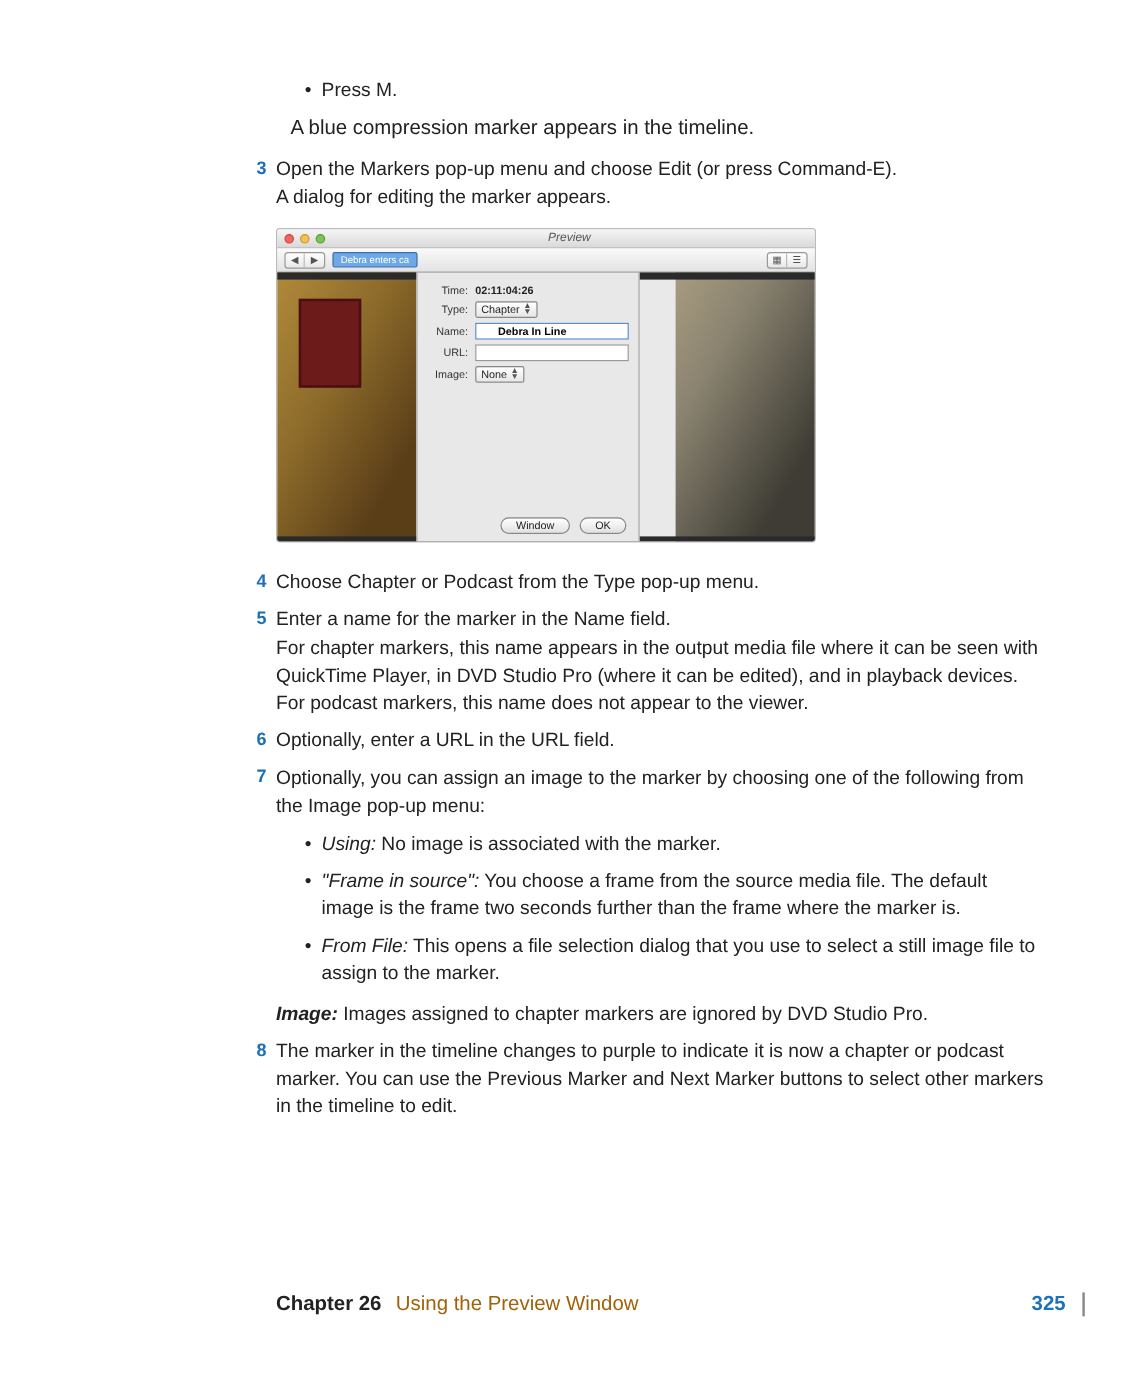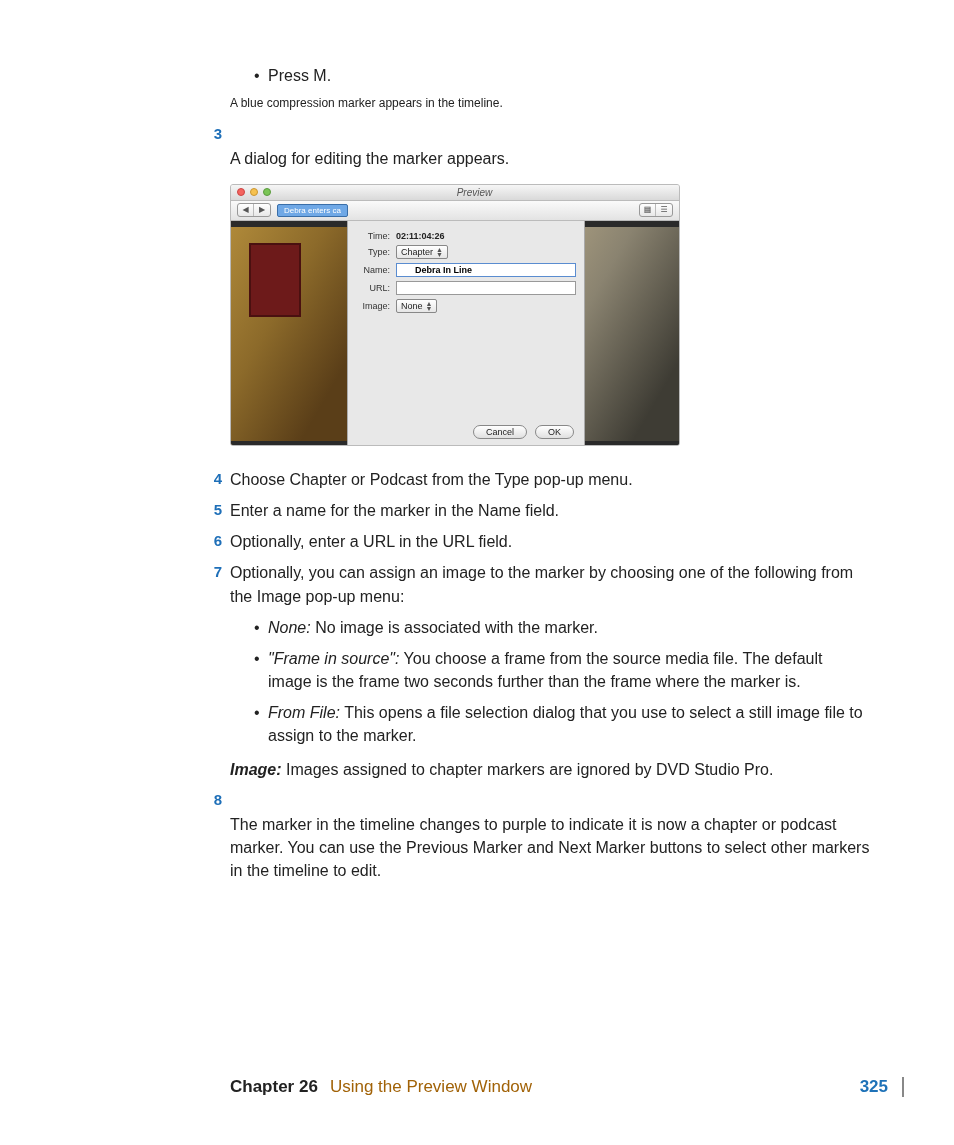--- a/index.html
+++ b/index.html
@@ -12,26 +12,26 @@
   .page {
     width: 954px;
     min-height: 1145px;
     position: relative;
     padding: 60px 60px 30px 230px;
   }
   .content { width: 640px; }
   .bullet-row { display: flex; margin: 4px 0 8px 24px; font-size: 16px; line-height: 1.45; }
   .bullet-row .dot { width: 14px; flex: 0 0 14px; }
   .bullet-row .txt { flex: 1; }
-  .para { font-size: 12px; line-height: 1.45; margin: 4px 0 10px 0; }
+  .para { font-size: 17px; line-height: 1.45; margin: 4px 0 10px 12px; }
   .step { display: flex; margin: 8px 0 6px 0; }
   .step .num { width: 24px; flex: 0 0 24px; margin-left: -24px; color: #1e6fb8; font-weight: 700; font-size: 15px; text-align: right; padding-right: 8px; line-height: 1.45; }
   .step .body { flex: 1; }
   .step .lead { font-size: 16px; line-height: 1.45; }
-  .step .sub { font-size: 16px; line-height: 1.45; margin-top: 24px; }
+  .step .sub { font-size: 16px; line-height: 1.45; margin-top: 0; }
   .sub-bullets { margin: 8px 0 0 24px; }
   .sub-bullets .bullet-row { margin-left: 0; }
   .term { font-style: italic; }
   .note-lbl { font-style: italic; font-weight: 700; }
   .note-row { font-size: 16px; line-height: 1.45; margin-top: 10px; }
   
   .fig {
     width: 450px; height: 262px; margin: 14px auto 22px 0;
     border: 1px solid #bbb; border-radius: 3px; overflow: hidden;
     background: #e9e9e9;
@@ -59,21 +59,21 @@
   .pin { background: #6fa8e6; color: #fff; font-size: 8px; padding: 1px 6px; border-radius: 2px; border: 1px solid #3a6ea8; }
   .tool-spacer { flex: 1; }
   .fig .stage { position: relative; height: 226px; }
   .stage-bg-left, .stage-bg-right { position: absolute; top: 0; bottom: 0; }
   .stage-bg-left { left: 0; width: 116px; background: linear-gradient(120deg,#b08a3a 0%, #8c6a2a 40%, #5a3e18 80%); }
   .stage-bg-right { right: 0; width: 116px; background: linear-gradient(120deg,#a89c80 0%, #8a8370 30%, #3e3c34 80%); }
   .stage-bg-left::after { content:""; position:absolute; left:18px; top:22px; width:48px; height:70px; background:#6d1a1a; border:2px solid #4a1010; }
   .stage-strip-top { position:absolute; top:0; left:0; right:0; height:6px; background:#2a2a2a; }
   .stage-strip-bot { position:absolute; bottom:0; left:0; right:0; height:6px; background:#2a2a2a; }
   .dialog {
-    position: absolute; left: 116px; top: 0; bottom: 0; width: 238px;
+    position: absolute; left: 116px; top: 0; bottom: 0; width: 186px;
     background: #e8e8e8; border-left: 1px solid #aaa; border-right: 1px solid #aaa;
     padding: 6px 8px;
   }
   .dlg-row { display: flex; align-items: center; gap: 6px; margin: 4px 0; }
   .dlg-row .lbl { width: 34px; text-align: right; font-size: 9px; color: #333; }
   .dlg-val { font-size: 9px; font-weight: 700; color: #222; }
   .dlg-select { flex: 0 0 auto; display: flex; align-items: center; border: 1px solid #888; border-radius: 2px; background: linear-gradient(#fff,#e6e6e6); padding: 0 4px; height: 14px; font-size: 9px; gap: 3px; }
   .dlg-select .arrows { font-size: 7px; color: #555; line-height: 5px; display: flex; flex-direction: column; }
   .dlg-input { flex: 1; border: 1px solid #5a8cd0; background: #fff; height: 14px; font-size: 9px; padding: 0 18px; line-height: 12px; color: #000; font-weight: 600; }
   .dlg-input.empty { border-color: #999; font-weight: 400; }
@@ -97,20 +97,21 @@
 
     <div class="bullet-row">
       <span class="dot">•</span>
       <span class="txt">Press M.</span>
     </div>
     <p class="para">A blue compression marker appears in the timeline.</p>
 
     <div class="step">
       <div class="num">3</div>
       <div class="body">
+        <p class="lead">Open the Markers pop-up menu and choose Edit (or press Command-E).</p>
         <p class="sub">A dialog for editing the marker appears.</p>
       </div>
     </div>
 
     <div class="fig">
       <div class="titlebar">
         <span class="tl-dot tl-red"></span>
         <span class="tl-dot tl-yel"></span>
         <span class="tl-dot tl-grn"></span>
         <span class="tl-title">Preview</span>
@@ -159,56 +160,57 @@
             <span class="lbl">Image:</span>
             <span class="dlg-select">
               <span>None</span>
               <span class="arrows">
                   <span>▲</span>
                   <span>▼</span>
                 </span>
             </span>
           </div>
           <div class="dlg-btns">
-            <span class="dlg-btn">Cancel</span>
+            <span class="dlg-btn">Window</span>
             <span class="dlg-btn">OK</span>
           </div>
         </div>
       </div>
     </div>
 
     <div class="step">
       <div class="num">4</div>
       <div class="body">
           <p class="lead">Choose Chapter or Podcast from the Type pop-up menu.</p>
         </div>
     </div>
 
     <div class="step">
       <div class="num">5</div>
       <div class="body">
         <p class="lead">Enter a name for the marker in the Name field.</p>
+        <p class="sub">For chapter markers, this name appears in the output media file where it can be seen with QuickTime Player, in DVD Studio Pro (where it can be edited), and in playback devices. For podcast markers, this name does not appear to the viewer.</p>
       </div>
     </div>
 
     <div class="step">
       <div class="num">6</div>
       <div class="body">
         <p class="lead">Optionally, enter a URL in the URL field.</p>
       </div>
     </div>
 
     <div class="step">
       <div class="num">7</div>
       <div class="body">
         <p class="lead">Optionally, you can assign an image to the marker by choosing one of the following from the Image pop-up menu:</p>
         <div class="sub-bullets">
           <div class="bullet-row">
             <span class="dot">•</span>
-            <span class="txt"><span class="term">None:</span><span>  No image is associated with the marker.</span></span>
+            <span class="txt"><span class="term">Using:</span><span>  No image is associated with the marker.</span></span>
           </div>
           <div class="bullet-row">
             <span class="dot">•</span>
             <span class="txt"><span class="term">"Frame in source":</span><span>  You choose a frame from the source media file. The default image is the frame two seconds further than the frame where the marker is.</span></span>
           </div>
           <div class="bullet-row">
             <span class="dot">•</span>
             <span class="txt"><span class="term">From File:</span><span>  This opens a file selection dialog that you use to select a still image file to assign to the marker.</span></span>
           </div>
         </div>

